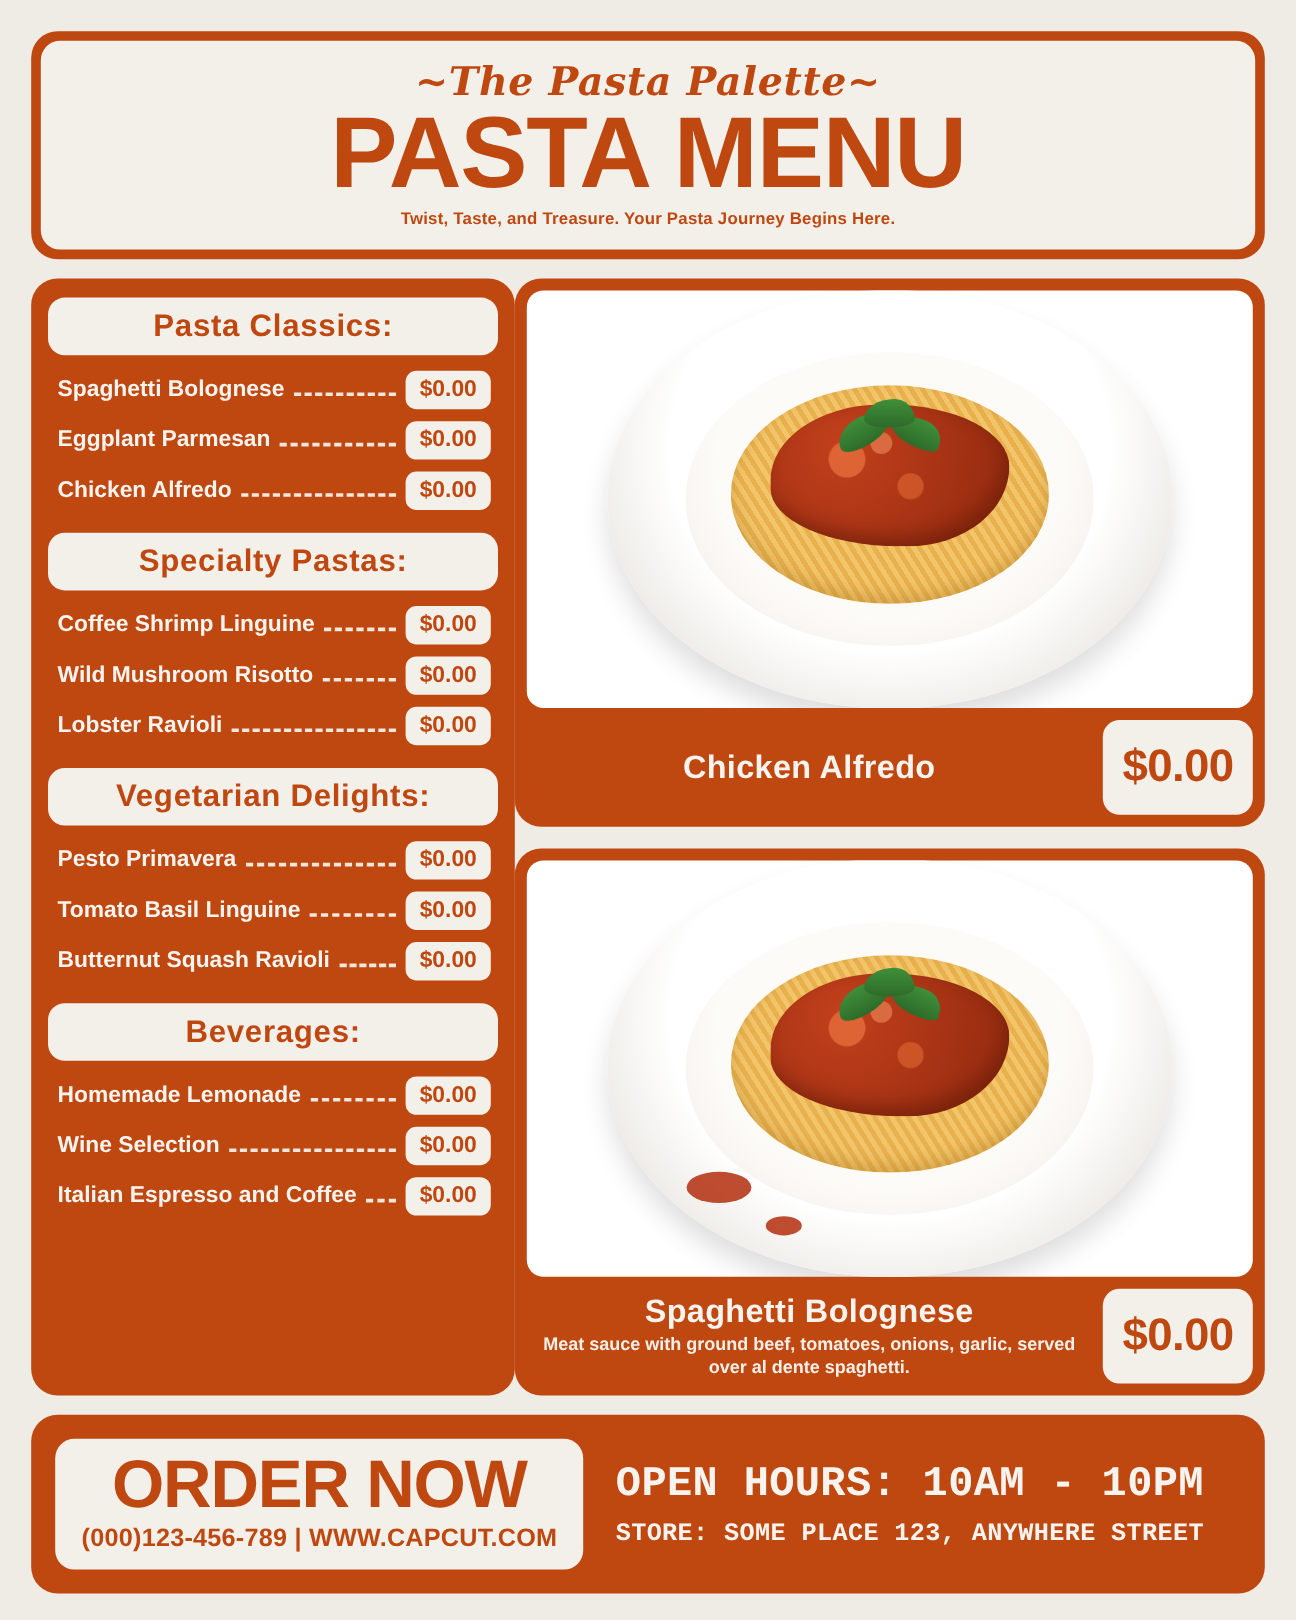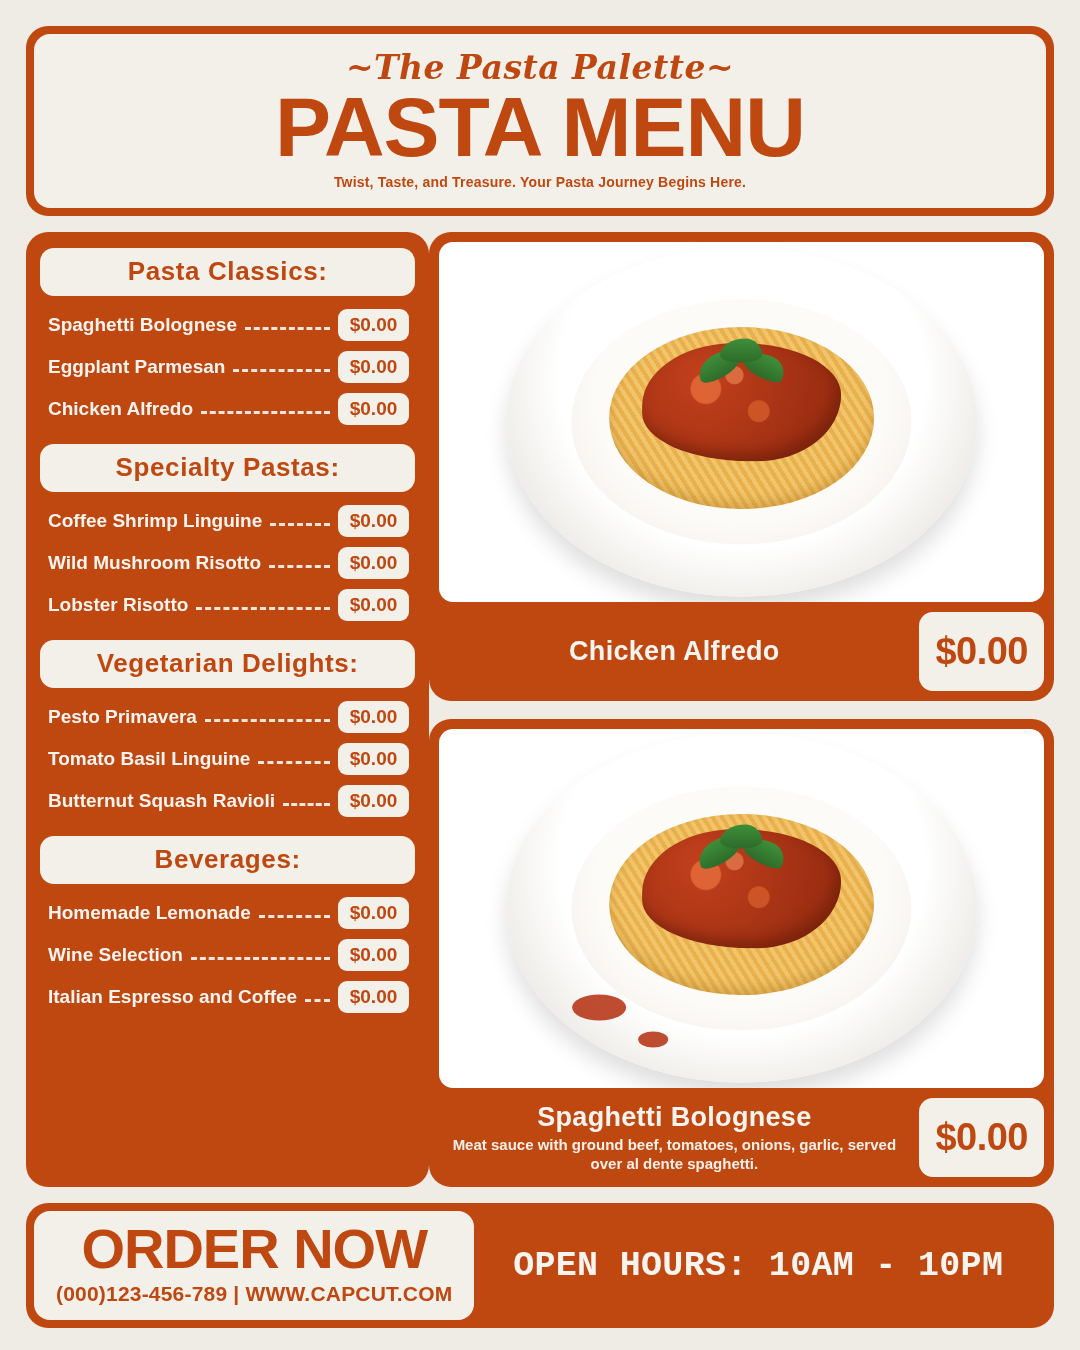--- a/index.html
+++ b/index.html
@@ -272,21 +272,21 @@
     padding: 18px 16px;
     letter-spacing: -0.5px;
     white-space: nowrap;
   }
 
   
   .footer {
     margin-top: 16px;
     background: #bf4710;
     border-radius: 22px;
-    padding: 8px;
+    padding: 20px;
     display: flex;
     align-items: stretch;
     gap: 4px;
     flex: 0 0 auto;
   }
   .order-box {
     background: #f3f0ea;
     border-radius: 16px;
     padding: 10px 22px 14px 22px;
     text-align: center;
@@ -376,21 +376,21 @@
           <span class="item-name">Coffee Shrimp Linguine</span>
           <span class="dots"></span>
           <span class="price-pill">$0.00</span>
         </div>
         <div class="menu-item">
           <span class="item-name">Wild Mushroom Risotto</span>
           <span class="dots"></span>
           <span class="price-pill">$0.00</span>
         </div>
         <div class="menu-item">
-          <span class="item-name">Lobster Risotto</span>
+          <span class="item-name">Lobster Ravioli</span>
           <span class="dots"></span>
           <span class="price-pill">$0.00</span>
         </div>
       </div>
 
       <div class="section-block">
         <div class="section-header">
           <span>Vegetarian Delights:</span>
         </div>
         <div class="menu-item">
@@ -483,16 +483,17 @@
     </div>
   </div>
 
   <div class="footer">
     <div class="order-box">
       <div class="order-title">ORDER NOW</div>
       <div class="order-contact">(000)123-456-789 | WWW.CAPCUT.COM</div>
     </div>
     <div class="hours-box">
       <div class="hours-title">OPEN HOURS: 10AM - 10PM</div>
+      <div class="hours-store">STORE: SOME PLACE 123, ANYWHERE STREET</div>
     </div>
   </div>
 
 </div>
 
 </body></html>

